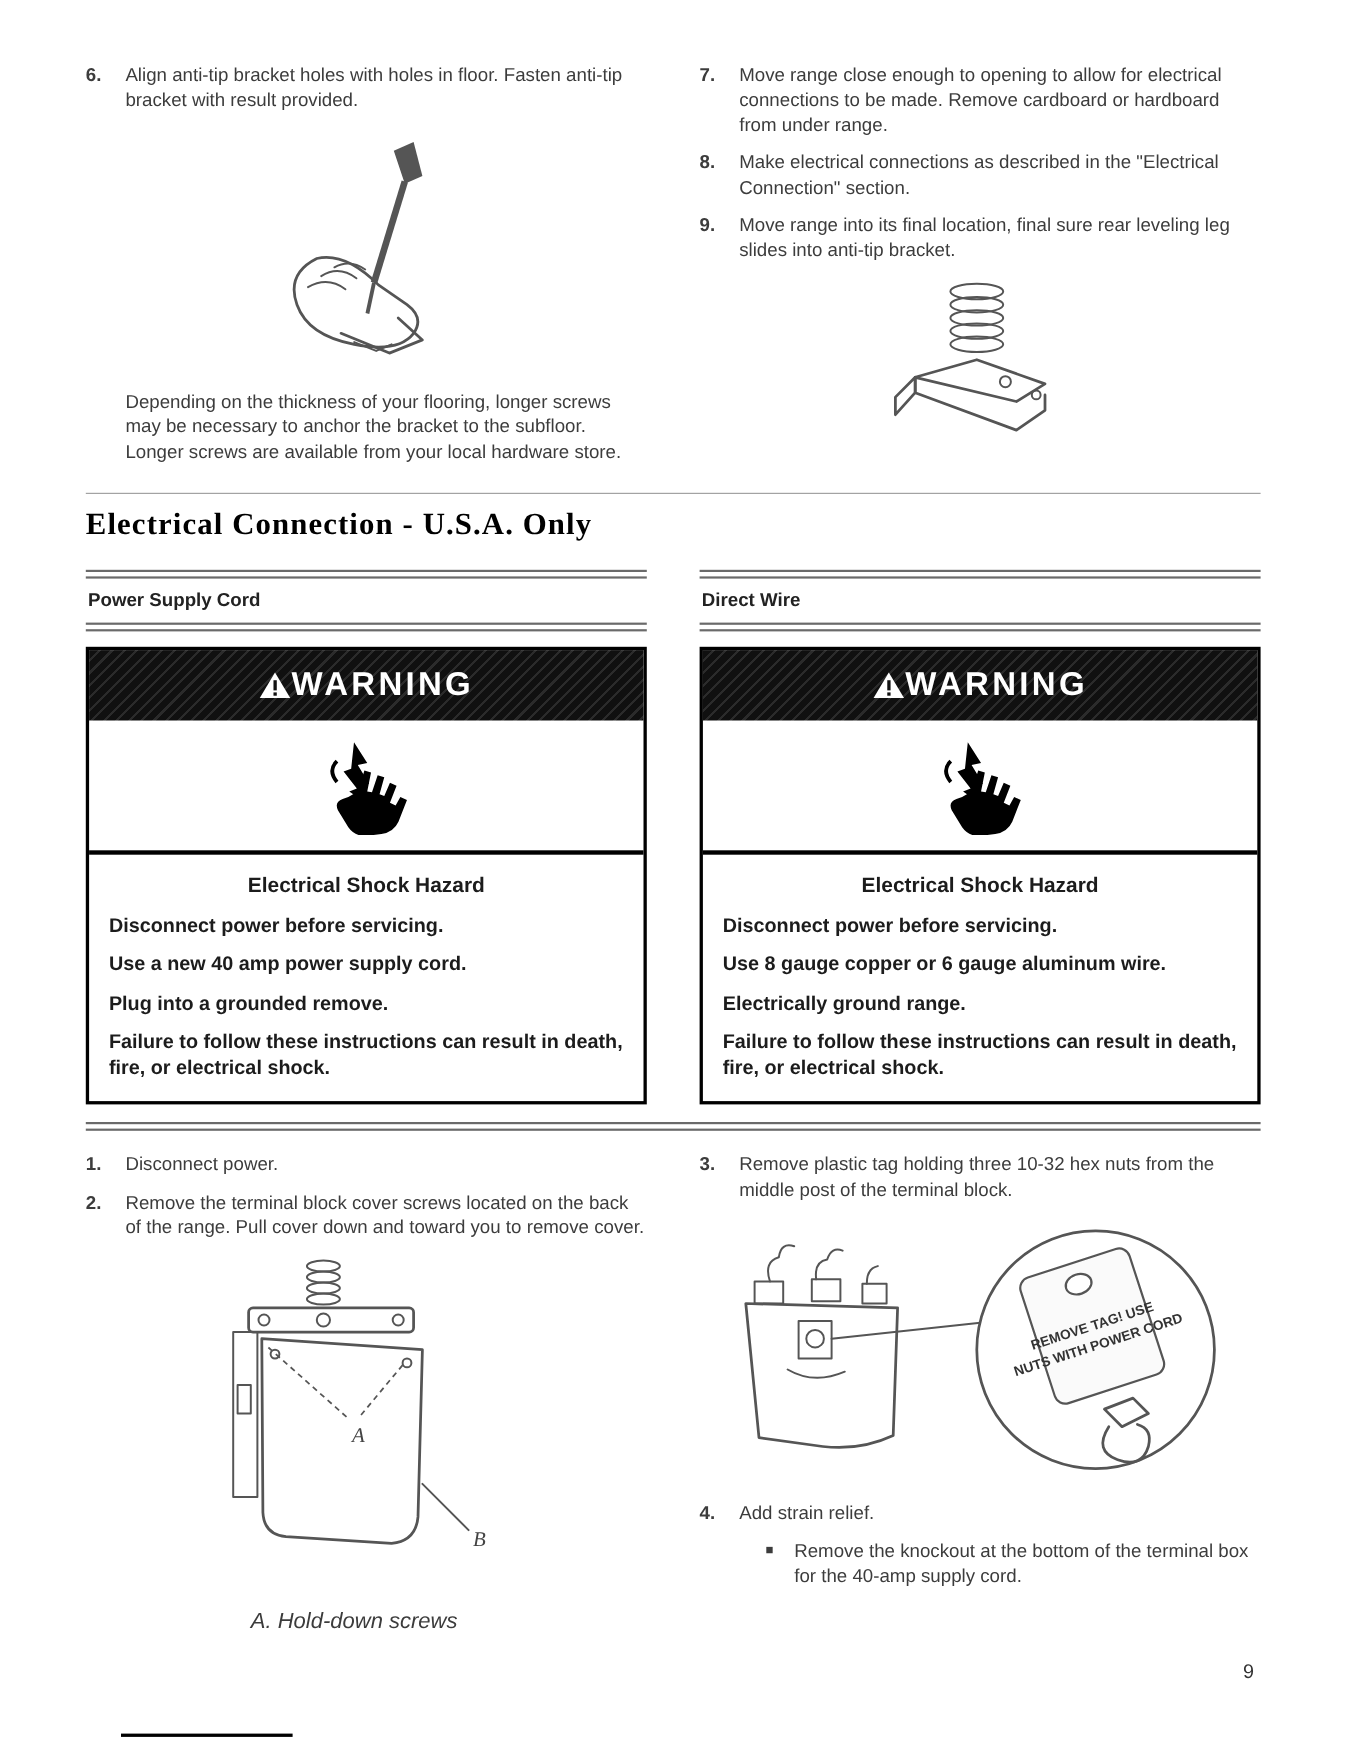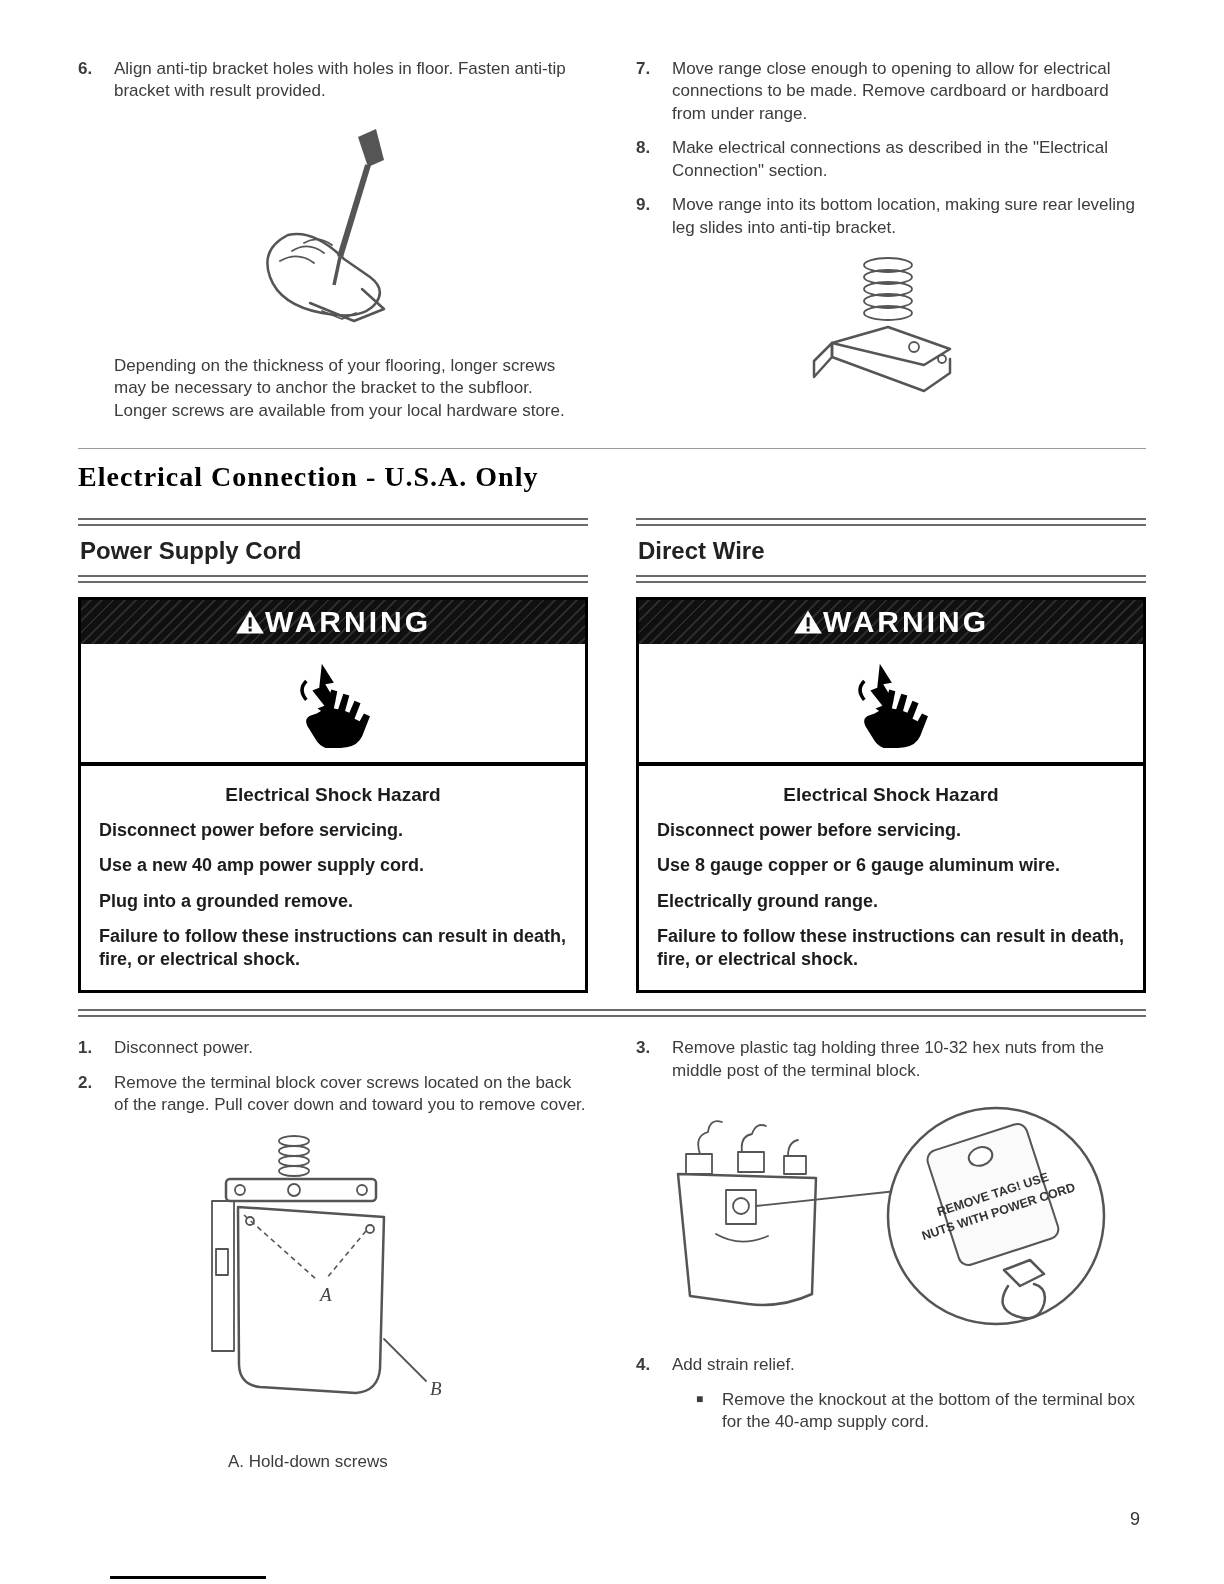--- a/index.html
+++ b/index.html
@@ -24,37 +24,37 @@
   
   .toprule{border:0;border-top:1.5px solid #9a9a9a;margin:26px 0 10px 0;}
   .section-title{
     text-align:left;
     font-family:"Liberation Serif",serif;
     color:#000000;font-size:28px;font-weight:bold;
     letter-spacing:1px;margin:4px 0 22px 0;
   }
   
   .dbl{height:4px;border-top:2px solid #6a6a6a;border-bottom:2px solid #6a6a6a;}
-  .colhead{font-weight:bold;font-size:24px;color:#222;padding:9px 2px 8px 2px;}
+  .colhead{font-weight:bold;font-size:17px;color:#222;padding:9px 2px 8px 2px;}
   
   .warnbox{border:3px solid #000;background:#fff;margin-top:14px;display:flex;flex-direction:column;}
   .warnbanner{
     background:repeating-linear-gradient(135deg,#101010 0 6px,#2b2b2b 6px 8px);
-    color:#fff;height:44px;display:flex;align-items:center;justify-content:center;
+    color:#fff;height:64px;display:flex;align-items:center;justify-content:center;
     font-weight:bold;font-size:30px;letter-spacing:3px;gap:0;
   }
   .iconarea{display:flex;align-items:center;justify-content:center;padding:18px 0 14px 0;border-bottom:4px solid #000;}
   .warntext{padding:12px 18px 18px 18px;color:#1c1c1c;}
   .hazard-title{text-align:center;font-weight:bold;font-size:19px;margin:4px 0 12px 0;}
   .warntext p{font-weight:bold;font-size:18px;margin:0 0 13px 0;line-height:1.25;}
   .warntext p:last-child{margin-bottom:2px;}
   
   .fullrule{margin-top:16px;}
   .bottom{margin-top:20px;}
-  .caption{font-size:17px;color:#3c3c3c;margin-left:150px;line-height:1.5;}
+  .caption{font-style:italic;font-size:20px;color:#3c3c3c;margin-left:150px;line-height:1.5;}
   .stylehead{font-weight:bold;margin:4px 0 10px 36px;}
   .bullet{display:flex;margin:0 0 10px 60px;}
   .bullet .b{flex:0 0 26px;font-size:12px;padding-top:3px;}
   .pagenum{position:absolute;right:84px;bottom:52px;font-size:18px;color:#333;}
   .footline{position:absolute;left:110px;bottom:5px;width:156px;height:3px;background:#000;}
   .figlabel{font-family:"Liberation Serif",serif;font-style:italic;fill:#444;font-size:19px;}
   .sk{stroke:#555;fill:none;stroke-width:2.5;stroke-linecap:round;stroke-linejoin:round;}
   .skt{stroke:#555;fill:none;stroke-width:1.8;stroke-linecap:round;stroke-linejoin:round;}
   .tagtext{fill:#333;font-family:"Liberation Sans",sans-serif;font-size:12.5px;font-weight:bold;}
 </style>
@@ -90,21 +90,21 @@
       <div class="step">
         <span class="n">7.</span>
         <span class="t">Move range close enough to opening to allow for electrical connections to be made. Remove cardboard or hardboard from under range.</span>
       </div>
       <div class="step">
         <span class="n">8.</span>
         <span class="t">Make electrical connections as described in the "Electrical Connection" section.</span>
       </div>
       <div class="step">
         <span class="n">9.</span>
-        <span class="t">Move range into its bottom location, making sure rear leveling leg slides into anti-tip bracket.</span>
+        <span class="t">Move range into its final location, final sure rear leveling leg slides into anti-tip bracket.</span>
       </div>
       <div class="fig">
         <svg width="190" height="150" viewBox="0 0 190 150">
 
           <ellipse class="skt" cx="92" cy="14" rx="24" ry="7"></ellipse>
           <ellipse class="skt" cx="92" cy="26" rx="24" ry="7"></ellipse>
           <ellipse class="skt" cx="92" cy="38" rx="24" ry="7"></ellipse>
           <ellipse class="skt" cx="92" cy="50" rx="24" ry="7"></ellipse>
           <ellipse class="skt" cx="92" cy="62" rx="24" ry="7"></ellipse>
 

